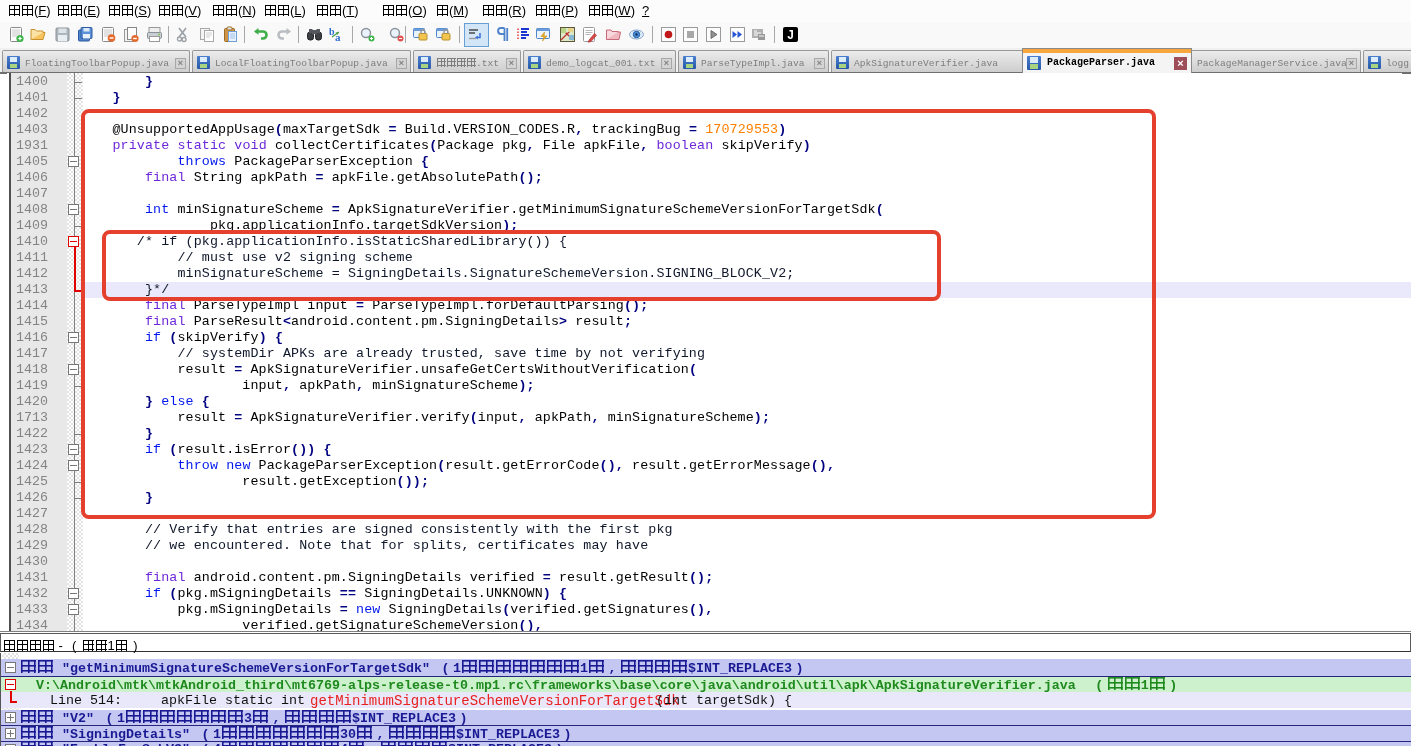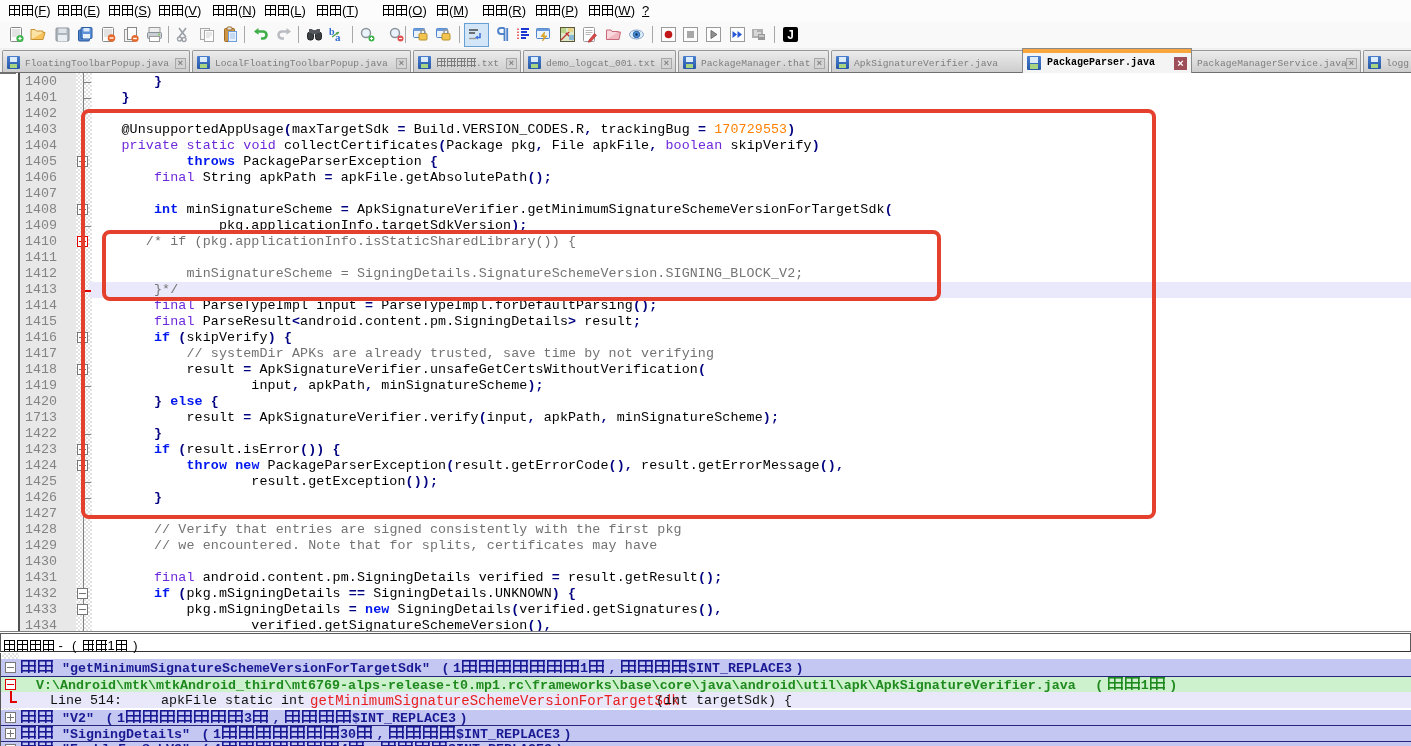--- a/index.html
+++ b/index.html
@@ -37,30 +37,30 @@
 #atab{position:absolute;left:1022px;top:48px;width:170px;height:25px;background:#f4f4f4;border:1px solid #8a8a8a;border-bottom:none;z-index:3}
 #atab .or{position:absolute;left:0;top:0;width:100%;height:4px;background:#f9a63f}
 #atab .txt{position:absolute;left:24px;top:8px;font:bold 10px "Liberation Mono",monospace;color:#000;white-space:pre}
 #atab .fl{position:absolute;left:4px;top:7px;width:14px;height:14px}
 #atab .x{position:absolute;right:4px;top:8px;width:13px;height:13px;background:#9e4e58;color:#fff;font:bold 11px/13px "Liberation Sans",sans-serif;text-align:center}
 .flop{background:linear-gradient(#4a7fd0,#2758a8);border-radius:1px;position:relative}
 .flop:before{content:"";position:absolute;left:3px;top:1px;right:3px;height:42%;background:#ddecfb}
 .flop:after{content:"";position:absolute;left:3px;bottom:1.5px;right:3px;height:30%;background:#a8d482}
 #tabline{left:0;top:72px;width:1411px;height:2px;background:#6f6f6f}
 
-#ed{left:16px;top:73px;width:1395px;height:561px;background:#fff}
+#ed{left:7px;top:73px;width:1395px;height:561px;background:#fff}
 #nummargin{position:absolute;left:4px;top:0;width:56px;height:561px;background:#e8e8e8}
 #eedge{position:absolute;left:2px;top:0;width:2px;height:561px;background:#4f4f4f}
 #foldmargin{position:absolute;left:60px;top:0;width:16px;height:561px;background:#fff;background-image:linear-gradient(45deg,#e2e2e2 25%,transparent 25%,transparent 75%,#e2e2e2 75%),linear-gradient(45deg,#e2e2e2 25%,transparent 25%,transparent 75%,#e2e2e2 75%);background-size:4px 4px;background-position:0 0,2px 2px}
 .num{position:absolute;left:9px;width:32px;text-align:right;font:13.333px/16px "Liberation Mono",monospace;color:#848484;white-space:pre}
 .r{position:absolute;left:73px;font:13.333px/16px "Liberation Mono",monospace;color:#000;white-space:pre;letter-spacing:0.12px}
 .r s{text-decoration:none}
-s.k{color:#0018ee;font-weight:bold}
+s.k{color:#0018ee;font-weight:normal}
 s.t{color:#6d28d9}
-s.c{color:#737373}
+s.c{color:#0f172a}
 s.n{color:#ff8000}
 s.o{color:#000080;font-weight:bold}
 .hl{position:absolute;left:73px;width:1338px;height:16px;background:#e9e9fb}
 .fline{position:absolute;width:1px;background:#808080}
 .ftick{position:absolute;height:1px;background:#808080}
 .fbox{position:absolute;left:61px;width:11px;height:11px;background:#fff;border:1px solid #777}
 .fbox:after{content:"";position:absolute;left:1px;top:4px;width:7px;height:1px;background:#777}
 .fbox.red{border-color:#e00000}
 .fbox.red:after{background:#e00000}
 .redline{position:absolute;background:#e00000}
@@ -294,21 +294,21 @@
       <span class="txt"><i class="cjt"></i><i class="cjt"></i><i class="cjt"></i><i class="cjt"></i>.txt</span>
       <div class="x">×</div>
     </div>
     <div class="tab" style="left:523px;width:153px">
       <div class="fl flop"></div>
       <span class="txt">demo_logcat_001.txt</span>
       <div class="x">×</div>
     </div>
     <div class="tab" style="left:678px;width:151px">
       <div class="fl flop"></div>
-      <span class="txt">PackageManager.that</span>
+      <span class="txt">ParseTypeImpl.java</span>
       <div class="x">×</div>
     </div>
     <div class="tab" style="left:831px;width:220px">
       <div class="fl flop"></div>
       <span class="txt">ApkSignatureVerifier.java</span>
       <div class="x">×</div>
     </div>
     <div class="tab" style="left:1174px;width:187px">
       <div class="fl flop"></div>
       <span class="txt">PackageManagerService.java</span>
@@ -331,34 +331,35 @@
     <div id="eedge"></div>
     <div id="foldmargin"></div>
     <div class="hl" style="top:209px"></div>
     <div class="num" style="top:1px">1400</div>
     <div class="r" style="top:1px">        <s class="o">}</s></div>
     <div class="num" style="top:17px">1401</div>
     <div class="r" style="top:17px">    <s class="o">}</s></div>
     <div class="num" style="top:33px">1402</div>
     <div class="num" style="top:49px">1403</div>
     <div class="r" style="top:49px">    @UnsupportedAppUsage<s class="o">(</s>maxTargetSdk <s class="o">=</s> Build.VERSION_CODES.R<s class="o">,</s> trackingBug <s class="o">=</s> <s class="n">170729553</s><s class="o">)</s></div>
-    <div class="num" style="top:65px">1404</div>
+    <div class="num" style="top:65px">1931</div>
     <div class="r" style="top:65px">    <s class="t">private</s> <s class="t">static</s> <s class="t">void</s> collectCertificates<s class="o">(</s>Package pkg<s class="o">,</s> File apkFile<s class="o">,</s> <s class="t">boolean</s> skipVerify<s class="o">)</s></div>
     <div class="num" style="top:81px">1405</div>
     <div class="r" style="top:81px">            <s class="k">throws</s> PackageParserException <s class="o">{</s></div>
     <div class="num" style="top:97px">1406</div>
     <div class="r" style="top:97px">        <s class="t">final</s> String apkPath <s class="o">=</s> apkFile.getAbsolutePath<s class="o">();</s></div>
     <div class="num" style="top:113px">1407</div>
     <div class="num" style="top:129px">1408</div>
     <div class="r" style="top:129px">        <s class="k">int</s> minSignatureScheme <s class="o">=</s> ApkSignatureVerifier.getMinimumSignatureSchemeVersionForTargetSdk<s class="o">(</s></div>
     <div class="num" style="top:145px">1409</div>
     <div class="r" style="top:145px">                pkg.applicationInfo.targetSdkVersion<s class="o">);</s></div>
     <div class="num" style="top:161px">1410</div>
     <div class="r" style="top:161px">       <s class="c">/* if (pkg.applicationInfo.isStaticSharedLibrary()) {</s></div>
     <div class="num" style="top:177px">1411</div>
+    <div class="r" style="top:177px">            <s class="c">// must use v2 signing scheme</s></div>
     <div class="num" style="top:193px">1412</div>
     <div class="r" style="top:193px">            <s class="c">minSignatureScheme = SigningDetails.SignatureSchemeVersion.SIGNING_BLOCK_V2;</s></div>
     <div class="num" style="top:209px">1413</div>
     <div class="r" style="top:209px">        <s class="c">}*/</s></div>
     <div class="num" style="top:225px">1414</div>
     <div class="r" style="top:225px">        <s class="t">final</s> ParseTypeImpl input <s class="o">=</s> ParseTypeImpl.forDefaultParsing<s class="o">();</s></div>
     <div class="num" style="top:241px">1415</div>
     <div class="r" style="top:241px">        <s class="t">final</s> ParseResult<s class="o">&lt;</s>android.content.pm.SigningDetails<s class="o">&gt;</s> result<s class="o">;</s></div>
     <div class="num" style="top:257px">1416</div>
     <div class="r" style="top:257px">        <s class="k">if</s> <s class="o">(</s>skipVerify<s class="o">)</s> <s class="o">{</s></div>

